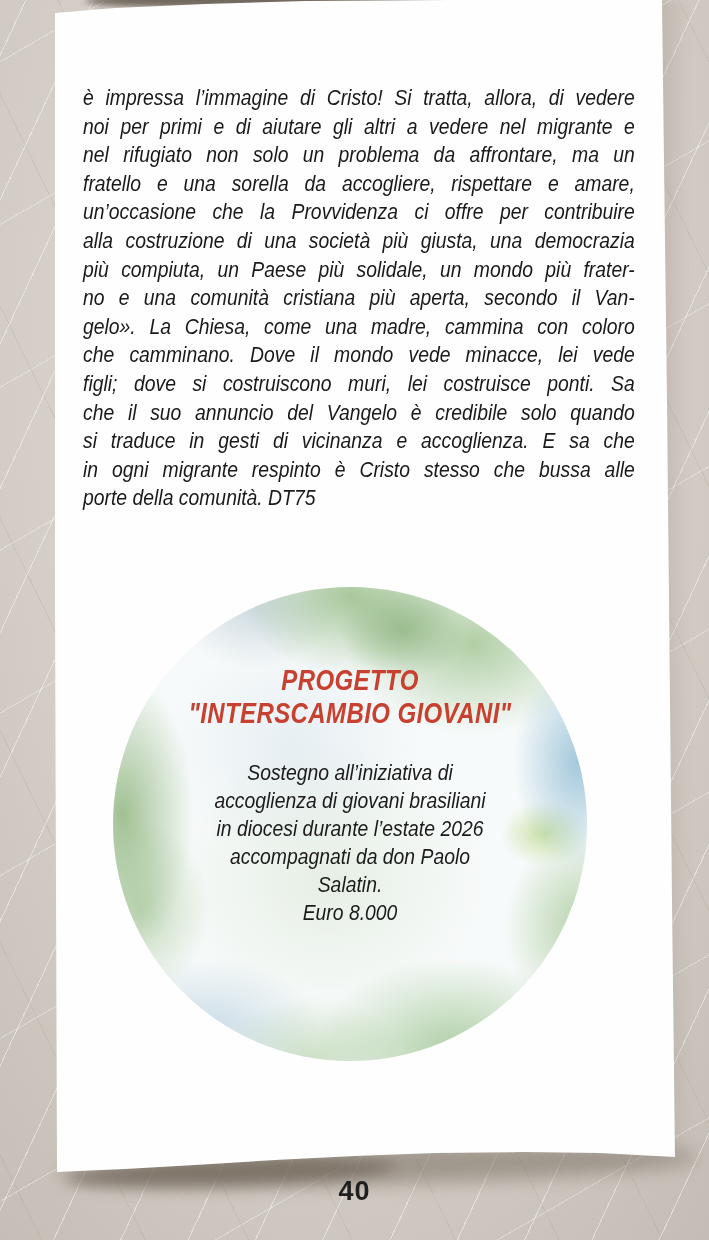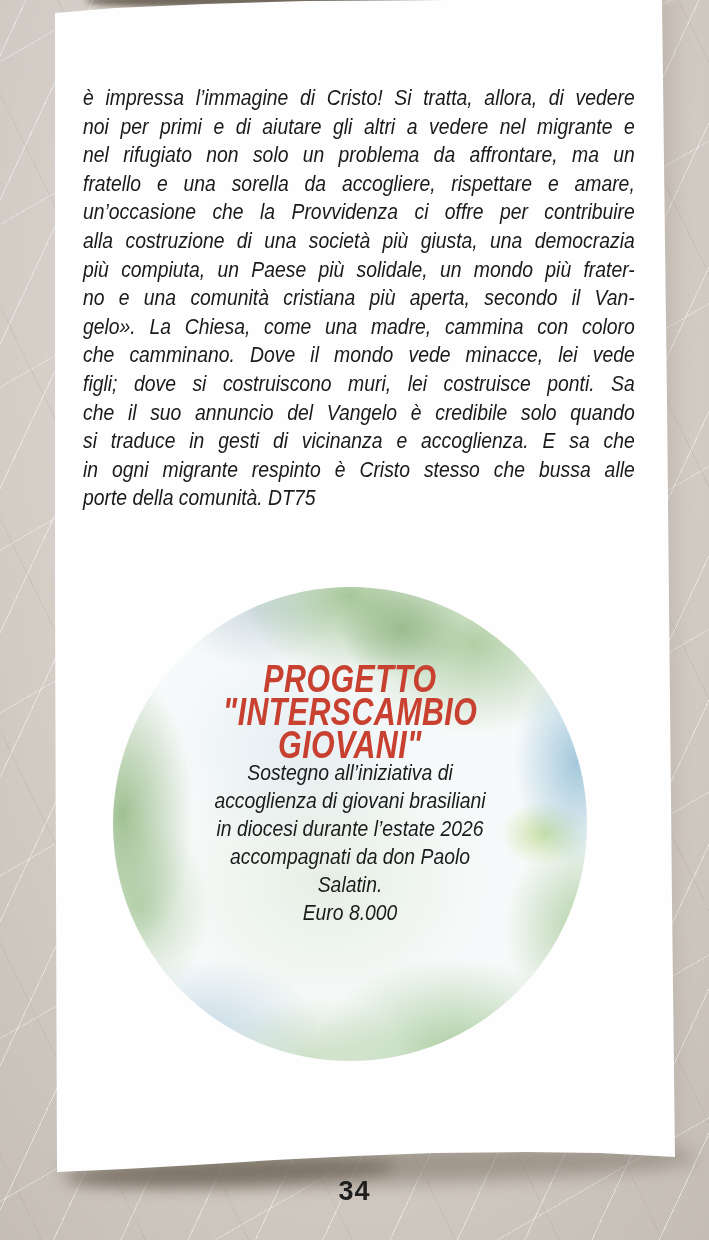--- a/index.html
+++ b/index.html
@@ -74,21 +74,21 @@
       radial-gradient(110px 130px at 100% 72%,rgba(148,190,130,.7),transparent 75%),
       radial-gradient(180px 120px at 72% 98%,rgba(150,192,135,.75),transparent 78%),
       radial-gradient(120px 80px at 42% 99%,rgba(175,205,160,.55),transparent 75%),
       radial-gradient(150px 100px at 20% 94%,rgba(170,198,216,.6),transparent 75%),
       radial-gradient(200px 170px at 45% 62%,rgba(205,222,195,.4),transparent 80%),
       radial-gradient(160px 140px at 38% 34%,rgba(214,227,236,.5),transparent 80%);
     background-color:#f7fafa;
   }
   .project-title{
     position:absolute;left:0;right:0;top:76px;text-align:center;
-    font-weight:bold;font-size:38px;line-height:33px;color:#c8402f;
+    font-weight:bold;font-size:30px;line-height:33px;color:#c8402f;
     letter-spacing:.5px;
   }
   .project-title-line{transform:scaleX(.8);transform-origin:50% 50%;}
   .project-desc{
     position:absolute;left:-40px;right:-40px;top:172px;text-align:center;
     font-size:22px;line-height:28px;color:#1b1b1b;
     transform:scaleX(.88);transform-origin:50% 0;
   }
   
   .page-number{
@@ -135,13 +135,13 @@
         <div class="project-desc-line">accoglienza di giovani brasiliani</div>
         <div class="project-desc-line">in diocesi durante l’estate 2026</div>
         <div class="project-desc-line">accompagnati da don Paolo</div>
         <div class="project-desc-line">Salatin.</div>
         <div class="project-desc-line">Euro 8.000</div>
       </div>
   </div>
 
 </div>
 
-<div class="page-number">34</div>
+<div class="page-number">40</div>
 
 </body></html>

